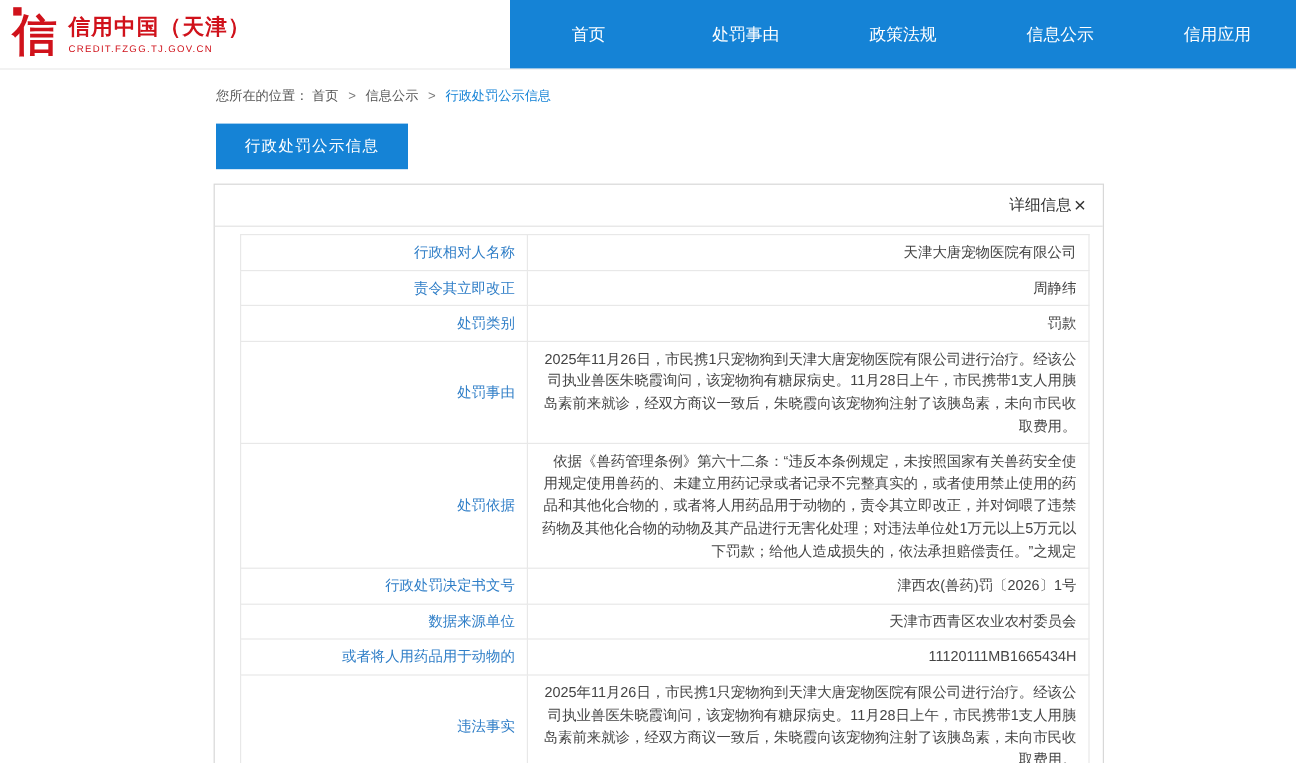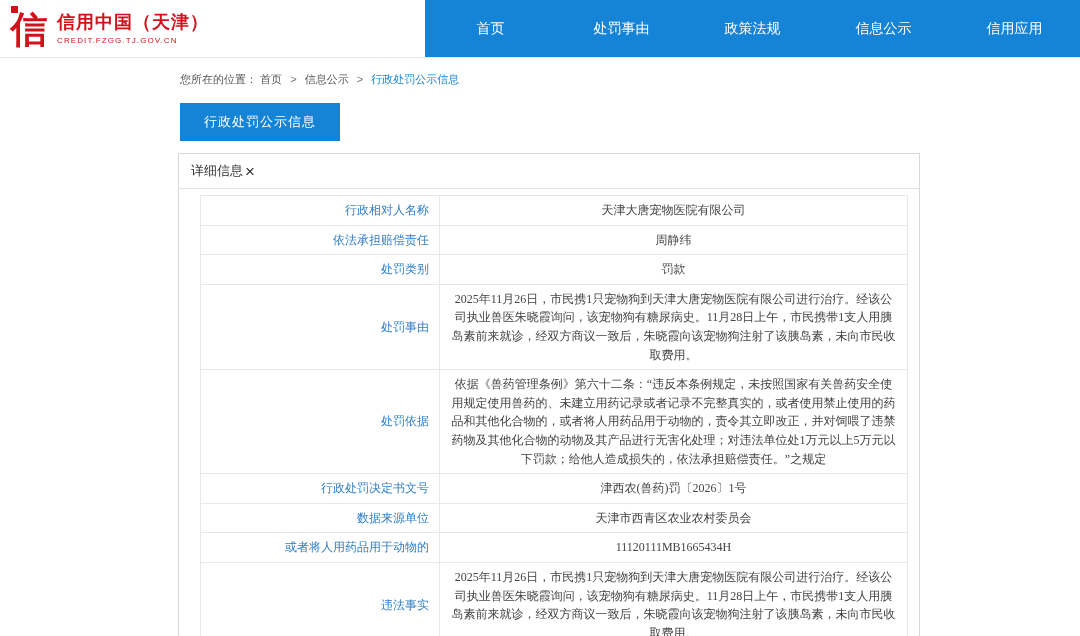--- a/index.html
+++ b/index.html
@@ -32,28 +32,28 @@
   .breadcrumb .sep{margin:0 5px;color:#777;}
 
   
   .tab{
     display:inline-block;margin:16px 0 0 180px;background:#1583d6;color:#fff;
     font-size:13px;padding:10px 24px;cursor:pointer;letter-spacing:1px;
   }
 
   
   .panel{width:742px;margin:12px 0 0 178px;border:1px solid #d8d8d8;background:#fff;box-sizing:border-box;}
-  .panel-header{display:flex;justify-content:flex-start;align-items:center;padding:8px 12px;border-bottom:1px solid #e3e3e3;}
+  .panel-header{display:flex;justify-content:flex-end;align-items:center;padding:8px 12px;border-bottom:1px solid #e3e3e3;}
   .panel-title{font-size:13px;color:#333;}
   .close{font-size:17px;color:#333;cursor:pointer;line-height:1;padding:0 2px;}
   .panel-body{padding:6px 11px 12px 21px;}
   table.detail-table{width:100%;border-collapse:collapse;table-layout:fixed;}
   .detail-table td{border:1px solid #e8e8e8;font-size:12px;padding:5px 10px;line-height:1.55;word-break:break-all;}
   td.lbl{width:218px;text-align:right;color:#2f7ec7;vertical-align:middle;}
-  td.val{color:#444;text-align:center;vertical-align:middle;font-family:Liberation Serif, serif;}
+  td.val{color:#444;text-align:right;vertical-align:middle;}
 </style>
 </head>
 <body>
 
 <div class="page">
 
   <header class="topbar">
     <div class="logo">
       <div class="seal">
         <span>信</span>
@@ -89,21 +89,21 @@
       <span class="close">×</span>
     </div>
     <div class="panel-body">
       <table class="detail-table">
         <tbody>
           <tr>
             <td class="lbl">行政相对人名称</td>
             <td class="val">天津大唐宠物医院有限公司</td>
           </tr>
           <tr>
-            <td class="lbl">依法承担赔偿责任</td>
+            <td class="lbl">责令其立即改正</td>
             <td class="val">周静纬</td>
           </tr>
           <tr>
             <td class="lbl">处罚类别</td>
             <td class="val">罚款</td>
           </tr>
           <tr>
             <td class="lbl">处罚事由</td>
             <td class="val">2025年11月26日，市民携1只宠物狗到天津大唐宠物医院有限公司进行治疗。经该公司执业兽医朱晓霞询问，该宠物狗有糖尿病史。11月28日上午，市民携带1支人用胰岛素前来就诊，经双方商议一致后，朱晓霞向该宠物狗注射了该胰岛素，未向市民收取费用。</td>
           </tr>

